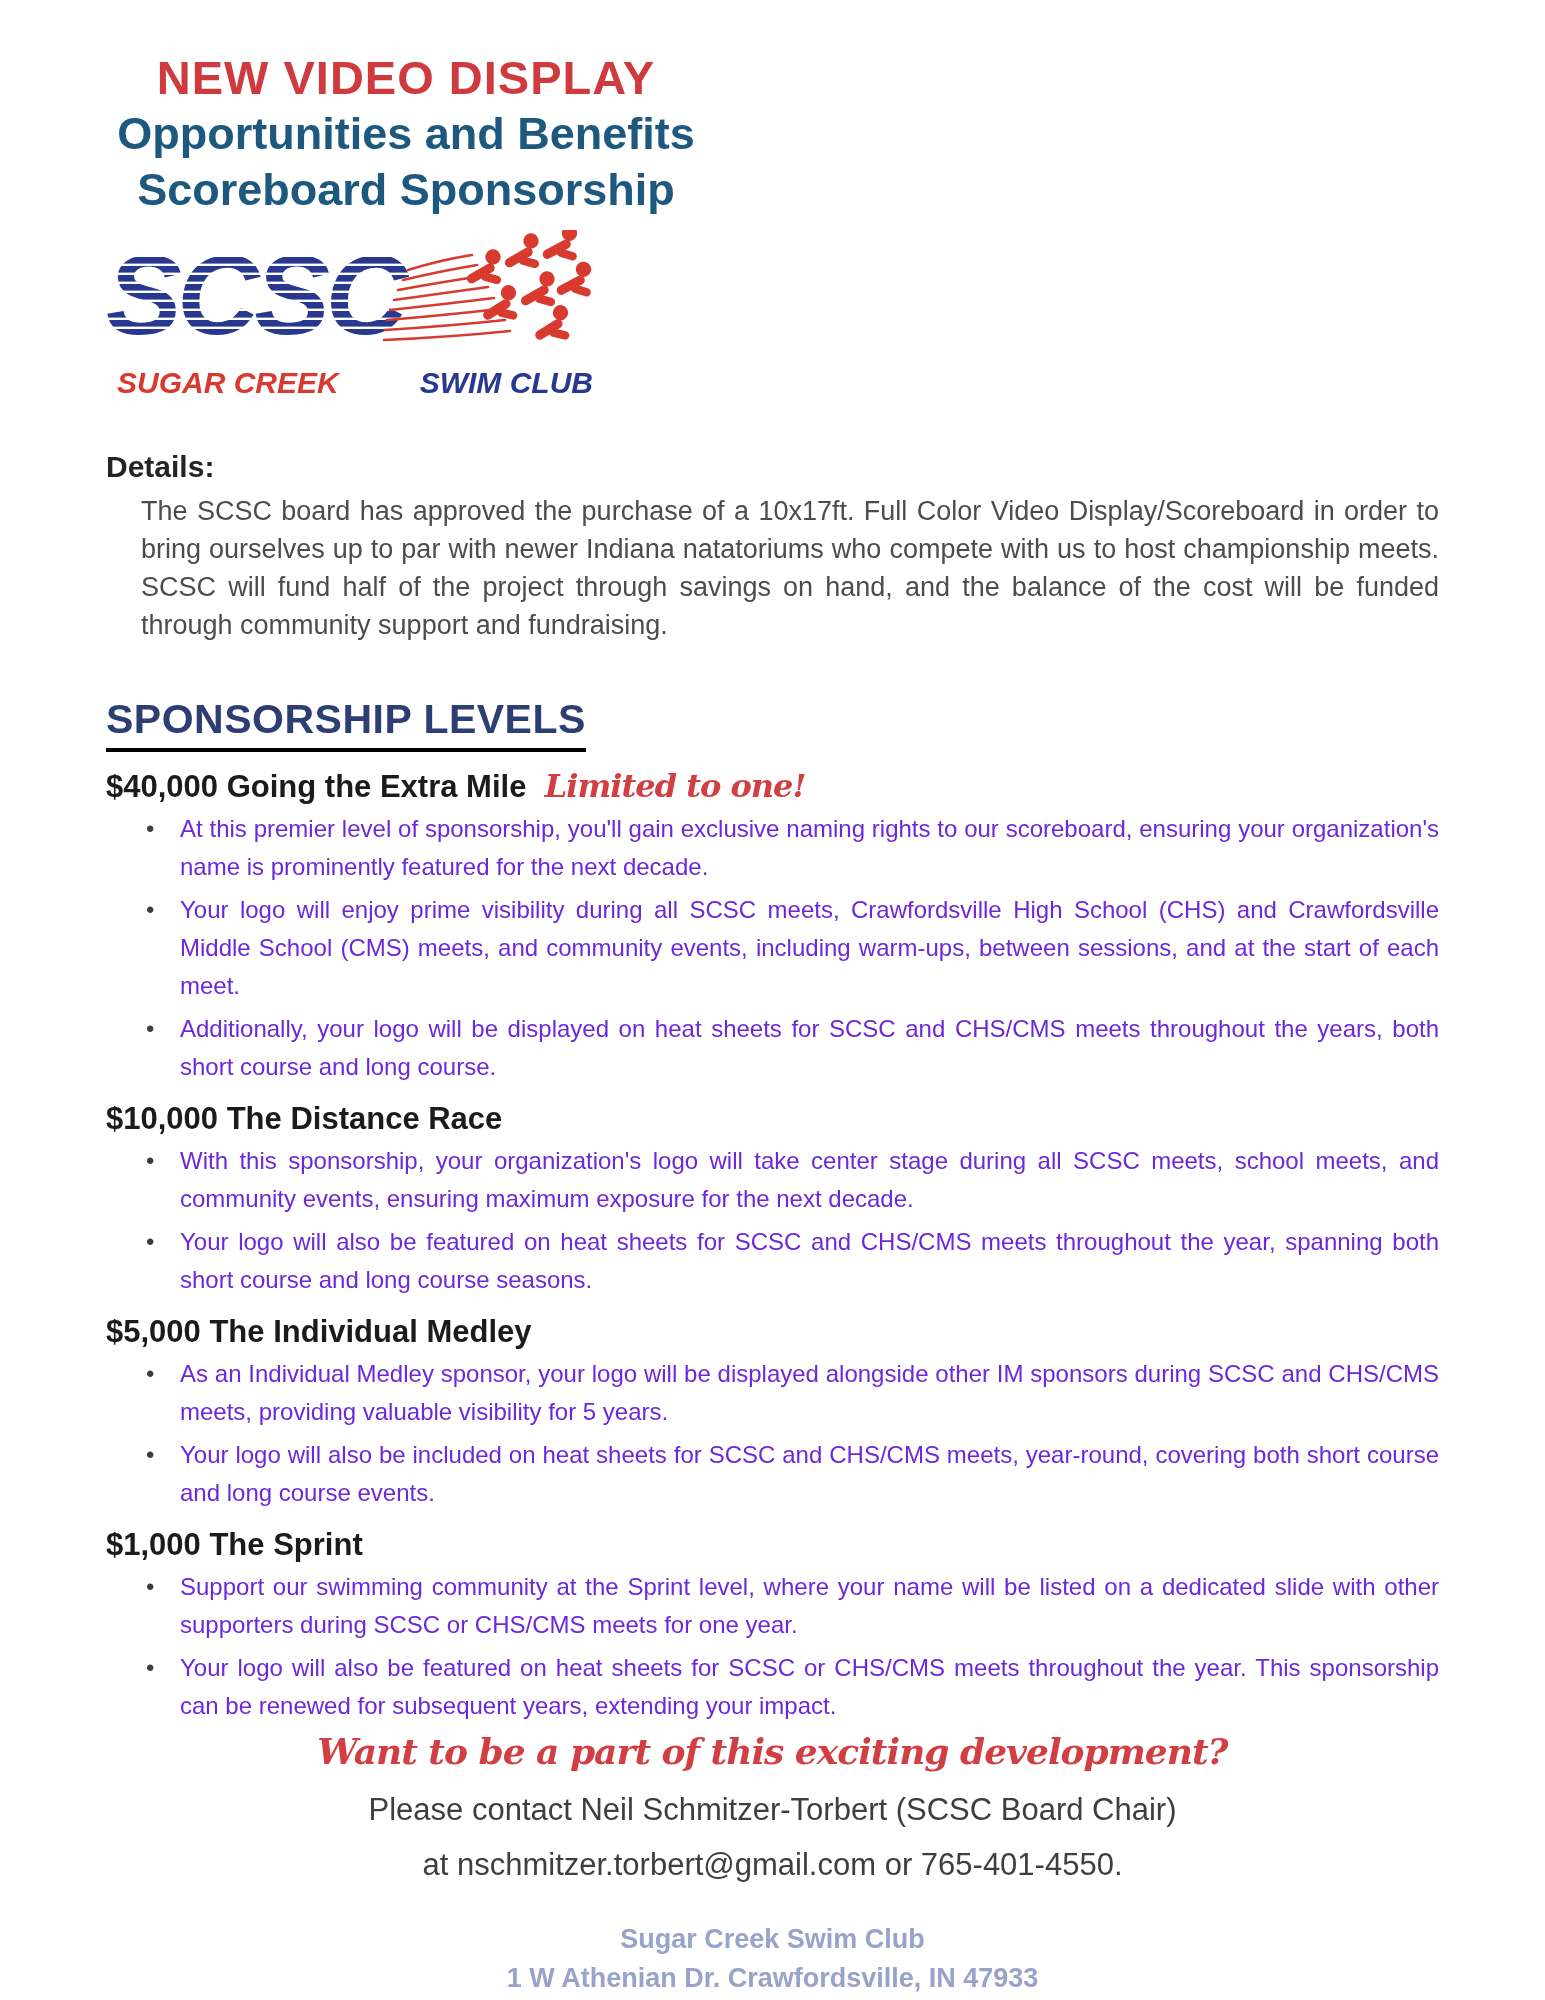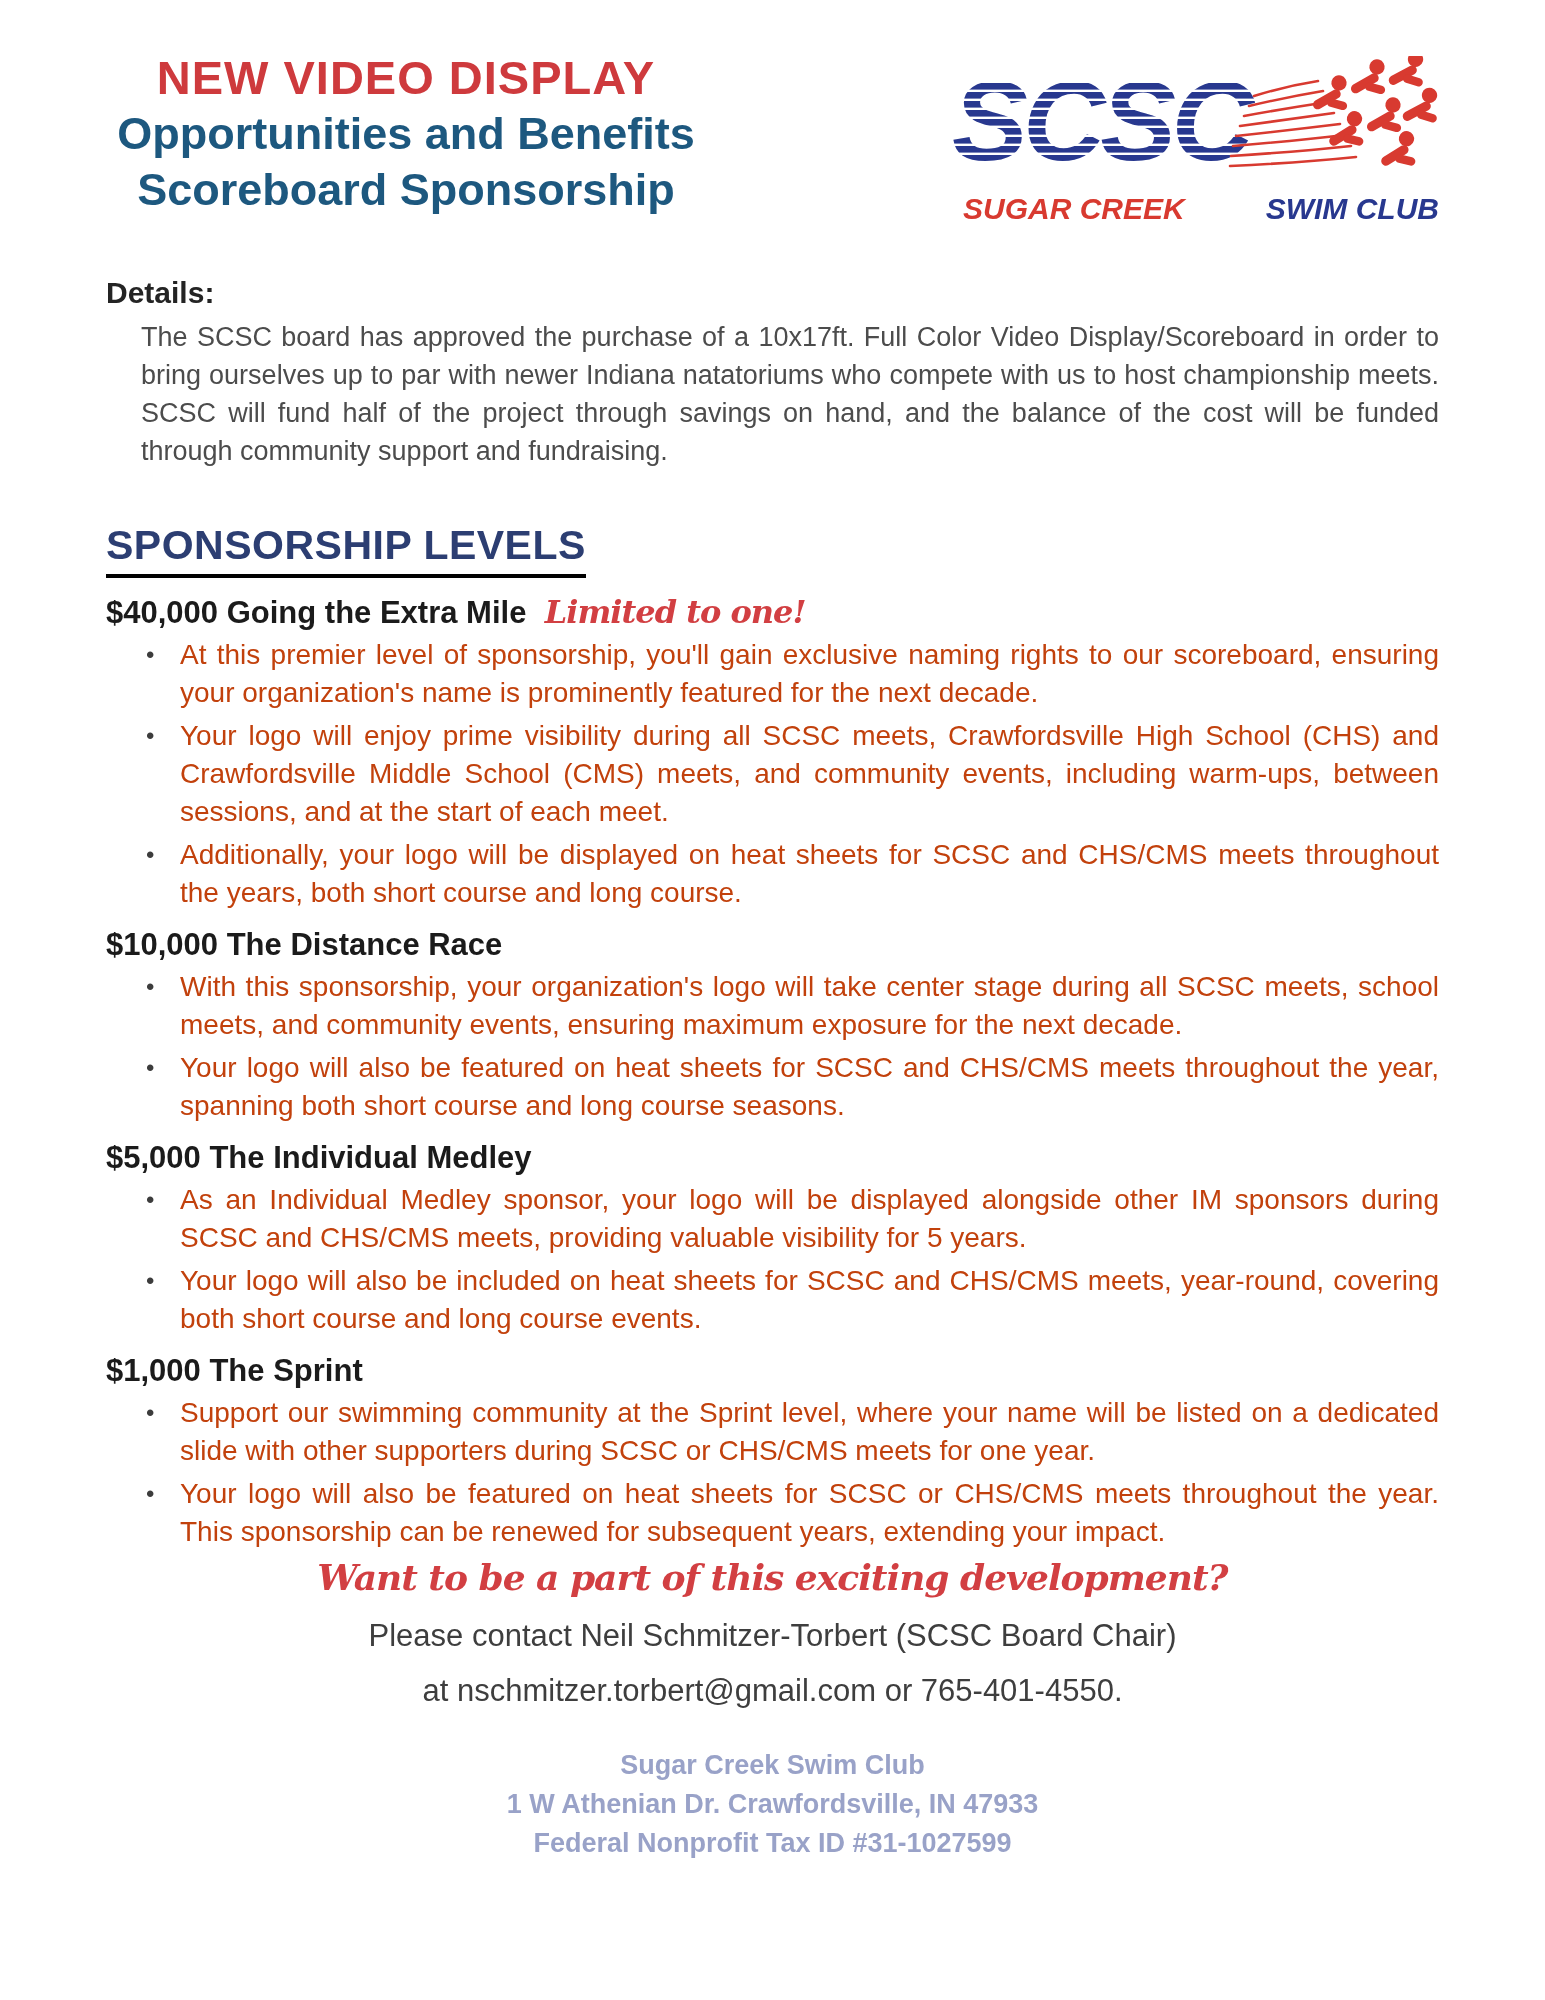--- a/index.html
+++ b/index.html
@@ -10,21 +10,21 @@
     color: #4a4a4a;
   }
   .page {
     width: 1545px; height: 2000px;
     padding: 44px 106px 0 106px;
     overflow: hidden;
     background: #ffffff;
   }
 
   
-  .header { display: flex; justify-content: space-between; align-items: flex-start; }
+  .header { display: flex; justify-content: space-between; align-items: flex-start; flex-direction: column; }
   .title-block { width: 600px; text-align: center; padding-top: 6px; }
   .title-red  { color: #ce3a3d; font-size: 47px; font-weight: bold; letter-spacing: 1px; line-height: 56px; }
   .title-blue { color: #1d587f; font-size: 45px; font-weight: bold; line-height: 56px; }
   .logo { width: 487px; padding-top: 12px; }
   .logo svg { display: block; width: 487px; height: 132px; }
   .logo-tagline {
     display: flex; justify-content: space-between;
     font-size: 30px; font-weight: bold; font-style: italic;
     margin-top: 4px; letter-spacing: 0px; white-space: nowrap;
   }
@@ -57,21 +57,21 @@
     color: #d23f42; font-size: 32px; margin-left: 14px;
     letter-spacing: -1px;
   }
   .bullets { list-style: none; margin-top: 5px; }
   .bullet { display: flex; margin-bottom: 5px; }
   .bullet .dot {
     flex: 0 0 34px; margin-left: 40px;
     font-size: 24px; line-height: 38px; color: #3c3c3c; text-align: left;
   }
   .bullet .btxt {
-    flex: 1; font-size: 28px; line-height: 38px; color: #c2410c;
+    flex: 1; font-size: 24px; line-height: 38px; color: #6d28d9;
     text-align: justify;
   }
 
   
   .cta {
     text-align: center;
     font-family: "DejaVu Serif", serif; font-style: italic; font-weight: bold;
     color: #d23f42; font-size: 36px; letter-spacing: -1px;
   }
   .contact { margin-top: 10px; text-align: center; font-size: 31px; color: #3e3e3e; line-height: 55px; }

